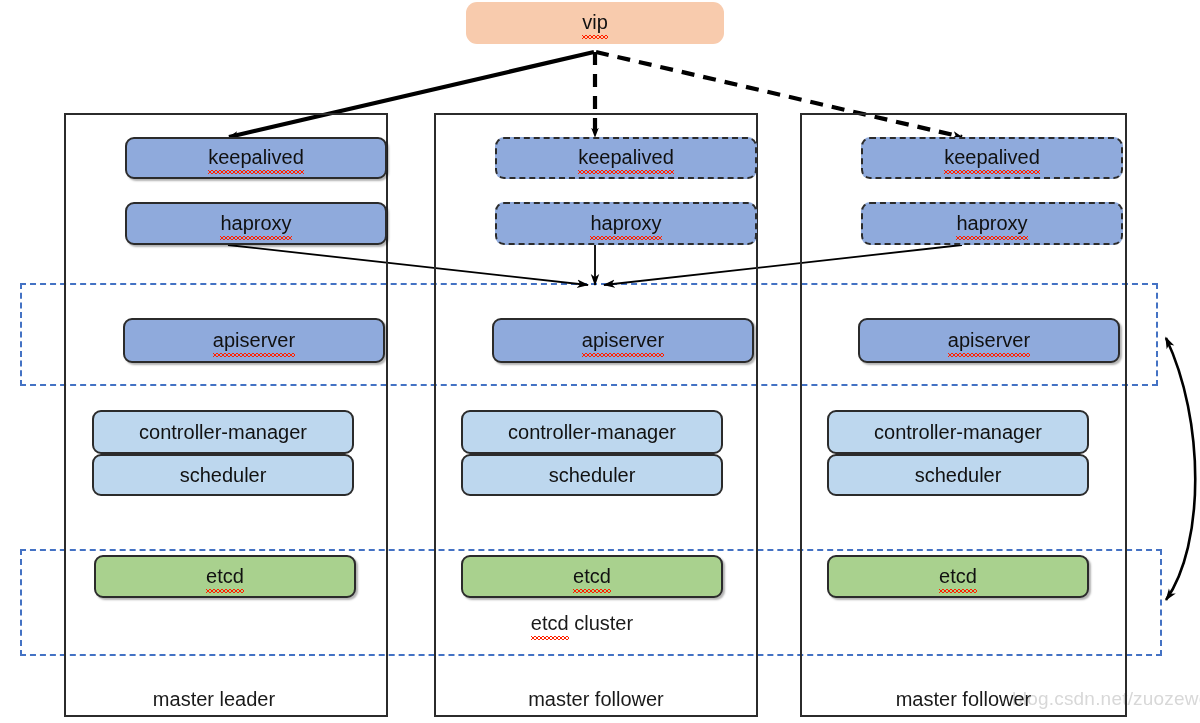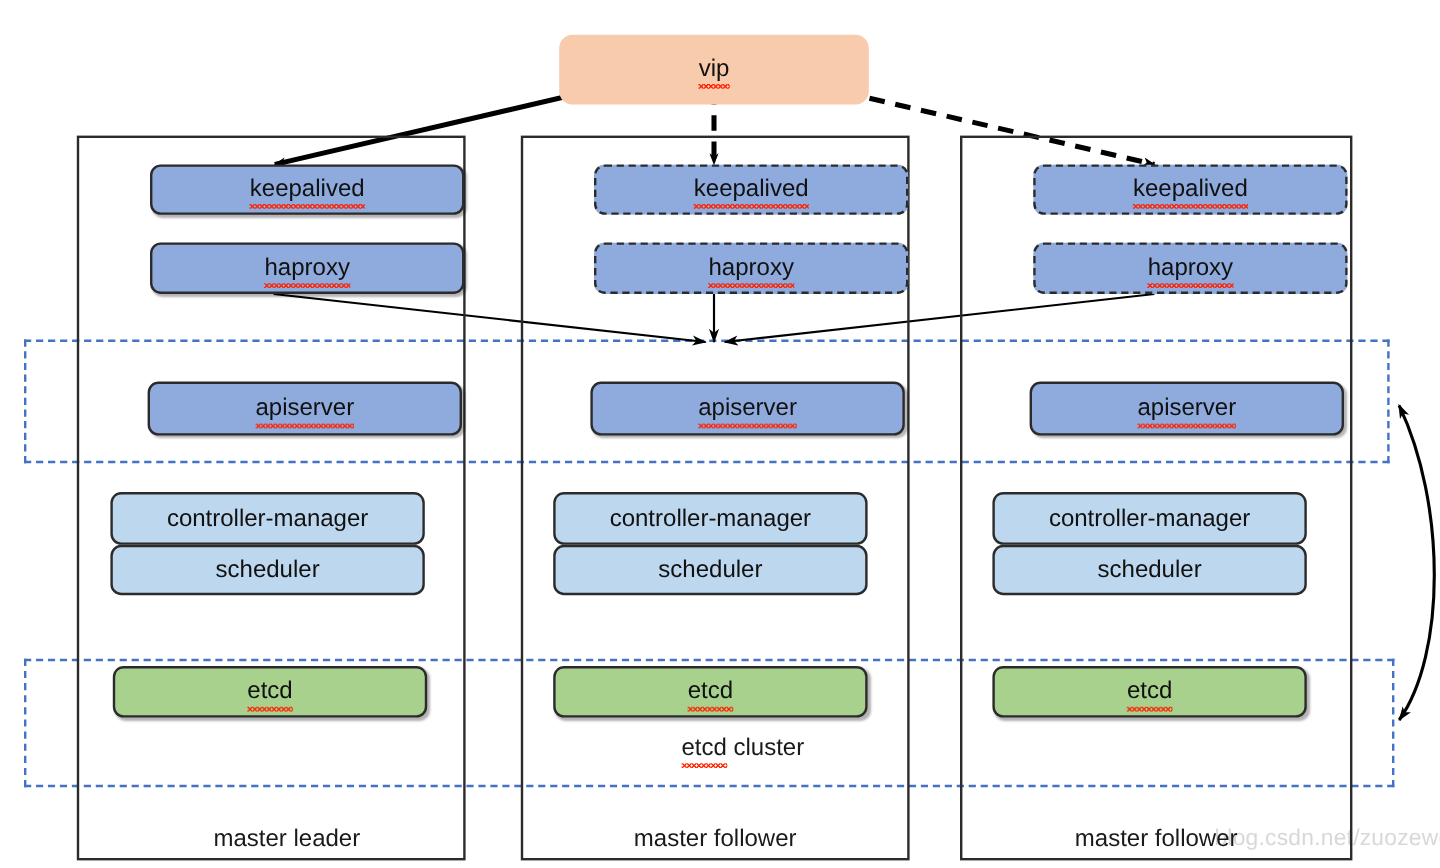--- a/index.html
+++ b/index.html
@@ -143,21 +143,21 @@
 
     <path d="M 228 245 L 588 285" fill="none" stroke="#000000" stroke-width="1.8" marker-end="url(#ah-thin)"></path>
 
     <path d="M 595 245 L 595 285" fill="none" stroke="#000000" stroke-width="1.8" marker-end="url(#ah-thin)"></path>
 
     <path d="M 962 245 L 604 285" fill="none" stroke="#000000" stroke-width="1.8" marker-end="url(#ah-thin)"></path>
 
     <path d="M 1166 338 C 1205 420, 1205 545, 1166 600" fill="none" stroke="#000000" stroke-width="2.6" marker-start="url(#ah-start)" marker-end="url(#ah-thin)"></path>
   </svg>
 
-  <div class="svc svc-peach" style="left:466px; top:29px; width:258px; height:58px;justify-content:center;">
+  <div class="svc svc-peach" style="left:466px; top:2px; width:258px; height:42px;justify-content:center;">
     <span class="sq">vip</span>
   </div>
 
   <div class="col-frame" style="left:64px; top:113px; width:324px; height:604px;"></div>
 
   <div class="svc svc-blue svc-shadow" style="left:94px; top:137px; width:262px; height:42px;">
     <span class="sq">keepalived</span>
   </div>
 
   <div class="svc svc-blue svc-shadow" style="left:94px; top:202px; width:262px; height:43px;">
@@ -173,21 +173,21 @@
   </div>
 
   <div class="svc svc-lblue" style="left:92px; top:454px; width:262px; height:42px;">
     <span>scheduler</span>
   </div>
 
   <div class="svc svc-green svc-shadow" style="left:94px; top:555px; width:262px; height:43px;">
     <span class="sq">etcd</span>
   </div>
 
-  <div class="col-label" style="left:77px; top:688px; width:324px;">master leader</div>
+  <div class="col-label" style="left:52px; top:688px; width:324px;">master leader</div>
 
   <div class="col-frame" style="left:434px; top:113px; width:324px; height:604px;"></div>
 
   <div class="svc svc-blue svc-dashed" style="left:464px; top:137px; width:262px; height:42px;">
     <span class="sq">keepalived</span>
   </div>
 
   <div class="svc svc-blue svc-dashed" style="left:464px; top:202px; width:262px; height:43px;">
     <span class="sq">haproxy</span>
   </div>
@@ -231,17 +231,17 @@
   <div class="svc svc-lblue" style="left:827px; top:454px; width:262px; height:42px;">
     <span>scheduler</span>
   </div>
 
   <div class="svc svc-green svc-shadow" style="left:827px; top:555px; width:262px; height:43px;">
     <span class="sq">etcd</span>
   </div>
 
   <div class="col-label" style="left:800px; top:688px; width:327px;">master follower</div>
 
-  <div class="free-text" style="left:434px; top:612px; width:296px; text-align:center;padding-left:37px;">
+  <div class="free-text" style="left:434px; top:612px; width:296px; text-align:center;">
     <span class="sq">etcd</span><span> cluster</span>
   </div>
 
 </div>
 
 </body></html>

